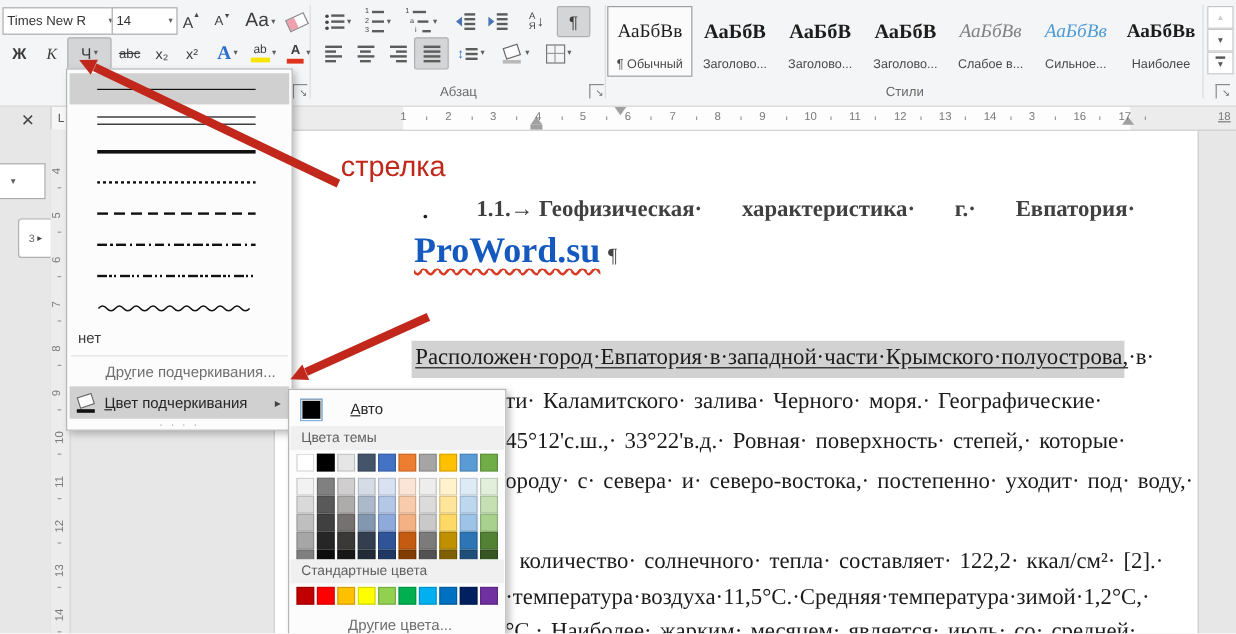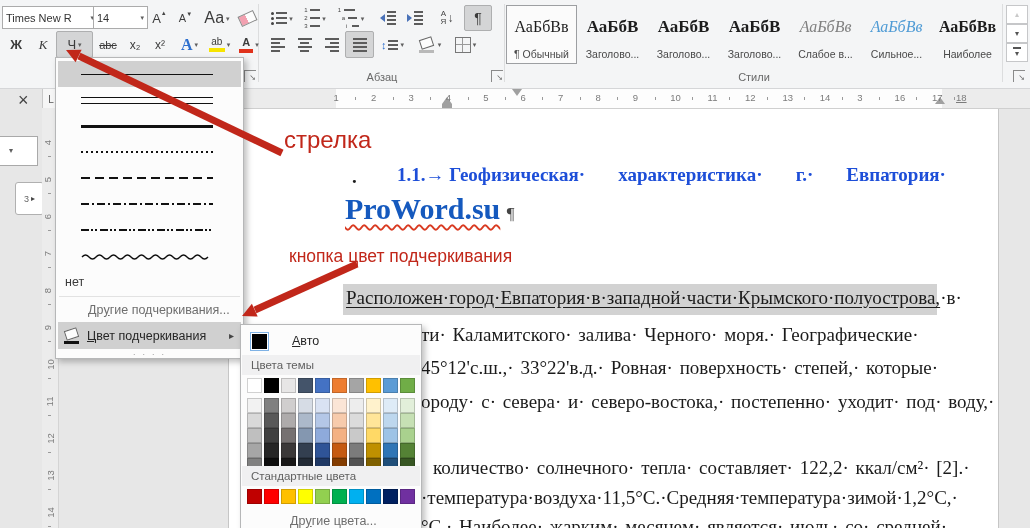--- a/index.html
+++ b/index.html
@@ -52,21 +52,21 @@
   
   .m-fl{position:absolute;width:0;height:0;border-left:5px solid transparent;border-right:5px solid transparent;border-top:7px solid #a0a0a0;}
   .m-up{position:absolute;width:0;height:0;border-left:5px solid transparent;border-right:5px solid transparent;border-bottom:7px solid #a0a0a0;}
   .m-box{position:absolute;width:10px;height:4px;background:#a0a0a0;}
   
   .page{left:228px;top:108px;width:769px;height:420px;background:#fff;border-left:1px solid #c6c6c6;
         border-right:1px solid #c6c6c6;overflow:hidden;z-index:1;}
   .doc-line{position:absolute;font-family:"Liberation Serif",serif;font-size:19px;color:#1b1b1b;
             white-space:nowrap;word-spacing:2px;}
   .doc-heading{position:absolute;display:flex;justify-content:space-between;font-family:"Liberation Serif",serif;
-               font-size:19px;font-weight:bold;color:#1d4ed8;white-space:nowrap;}
+               font-size:19px;font-weight:bold;color:#404040;white-space:nowrap;}
   .brand{font-family:"Liberation Serif",serif;font-size:30px;font-weight:bold;color:#1559be;
          text-decoration:underline wavy #d93a21 2px;text-underline-offset:5px;}
   .selrect{position:absolute;background:#d2d2d2;}
   .sel{text-decoration:underline;text-underline-offset:3px;}
   
   .menu{position:absolute;background:#fcfcfc;border:1px solid #b6b7b8;box-shadow:3px 3px 6px rgba(0,0,0,.25);}
   #umenu{left:55px;top:57px;width:187px;height:300px;z-index:10;}
   .u-row{position:absolute;left:2px;right:2px;height:26px;display:flex;align-items:center;}
   .u-row.selected,.menu-row.hl{background:#d0d0d0;}
   .u-line{margin-left:23px;width:132px;}
@@ -394,21 +394,21 @@
       <span class="hnum" style="left: 724.4px;">13</span>
       <span class="htick" style="left: 746.1px;"></span>
       <span class="hnum" style="left: 761.8px;">14</span>
       <span class="htick" style="left: 783.5px;"></span>
       <span class="hnum" style="left: 799.2px;">3</span>
       <span class="htick" style="left: 820.9px;"></span>
       <span class="hnum" style="left: 836.6px;">16</span>
       <span class="htick" style="left: 858.3px;"></span>
       <span class="hnum" style="left: 874px;">17</span>
       <span class="htick" style="left: 895.7px;"></span>
-      <span class="hnum" style="left: 898px; text-decoration: underline;">18</span>
+      <span class="hnum" style="left: 957px; text-decoration: underline;">18</span>
     </div>
 
   <div class="abs vruler">
       <span class="vnum" style="top: 29px;">4</span>
       <span class="vtick" style="top: 48px;"></span>
       <span class="vnum" style="top: 66px;">5</span>
       <span class="vtick" style="top: 85px;"></span>
       <span class="vnum" style="top: 103px;">6</span>
       <span class="vtick" style="top: 122px;"></span>
       <span class="vnum" style="top: 140px;">7</span>
@@ -602,15 +602,14 @@
     </div>
   </div>
 
   <svg class="arrows" width="1030" height="528">
     <line x1="282" y1="153" x2="79" y2="56" stroke="#c1271a" stroke-width="7"></line>
     <polygon points="66,50 81.6,49.7 75.6,62.3" fill="#c1271a"></polygon>
     <line x1="357" y1="264" x2="255" y2="310" stroke="#c1271a" stroke-width="7"></line>
     <polygon points="242,316 251.9,303.8 257.7,316.6" fill="#c1271a"></polygon>
   </svg>
   <div class="ann-label" style="left:284px;top:126px;font-size:24px">стрелка</div>
-  <div class="ann-label" style="left:289px;top:246px;font-size:17.5px">кнопка цвет подчеркивания</div>
 
 </div>
 
 </body></html>

